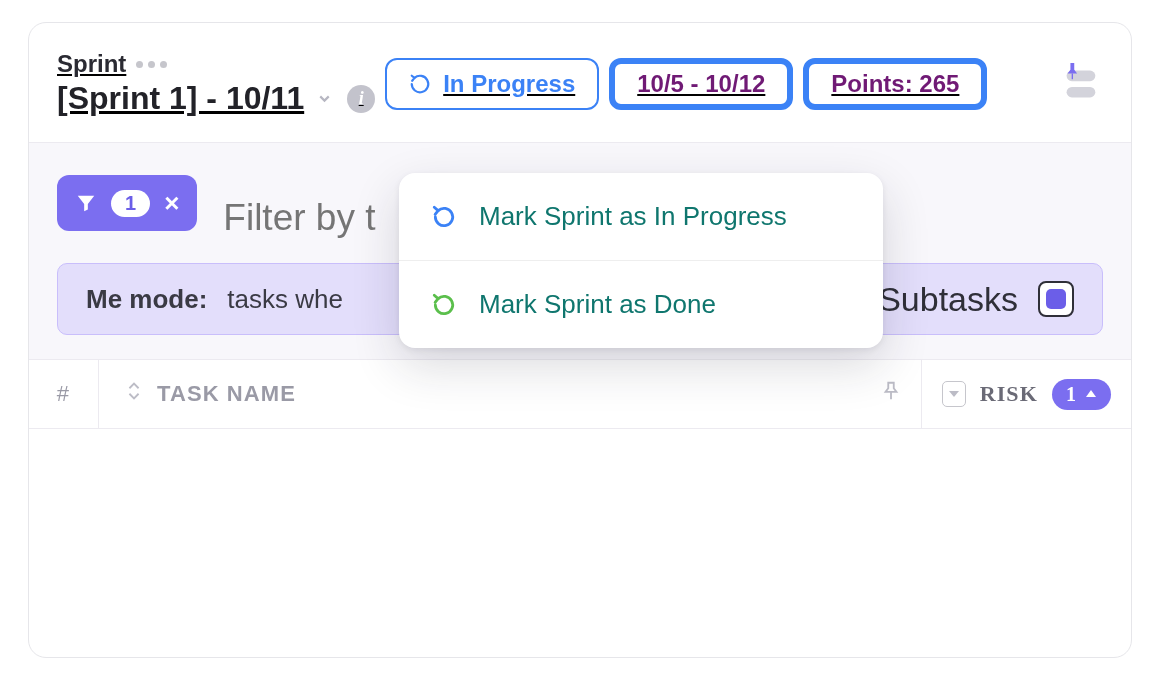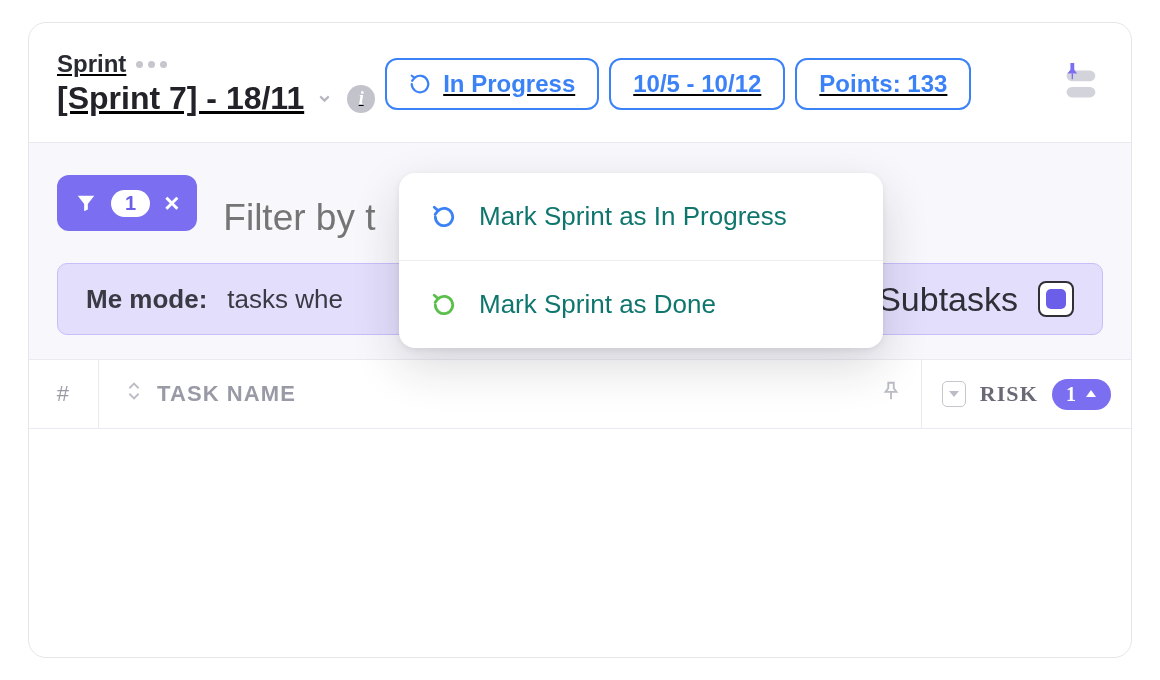--- a/index.html
+++ b/index.html
@@ -45,21 +45,21 @@
     background: #c3c3cc; color: #fff; display: inline-flex; align-items: center; justify-content: center;
     font-weight: 800; font-size: 18px; font-family: Georgia, serif; font-style: italic;
     margin-left: 2px;
   }
 
   .pill {
     height: 52px; display: inline-flex; align-items: center; justify-content: center;
     border-radius: 12px; padding: 0 22px; font-size: 24px; font-weight: 600; background: #fff;
   }
   .pill.status { border: 2px solid #3b82f6; color: #3b82f6; gap: 12px; }
-  .pill.plain  { border: 2px solid #3b82f6; color: #3b82f6; }
+  .pill.plain  { border: 6px solid #3b82f6; color: #701a75; }
 
   .status-icon svg { width: 22px; height: 22px; display: block; }
 
   .pin-toggle { margin-left: auto; display: flex; align-items: center; }
   .pin-toggle svg { width: 46px; height: 46px; }
 
   
   .strip {
     background: #f8f7fb;
     padding: 24px 28px 24px 28px;
@@ -136,21 +136,21 @@
     <div class="title-block">
       <div class="crumb-row">
         <span class="crumb-label">Sprint</span>
         <span class="crumb-dots">
           <span></span>
             <span></span>
             <span></span>
         </span>
       </div>
       <div class="title-row">
-        <span class="sprint-title">[Sprint 7] - 18/11</span>
+        <span class="sprint-title">[Sprint 1] - 10/11</span>
         <span class="chev-icon">
           <svg viewBox="0 0 24 24" fill="none" stroke="#b7b7c2" stroke-width="3">
               <polyline points="6 9 12 15 18 9"></polyline>
             </svg>
         </span>
         <span class="info-circle">i</span>
       </div>
     </div>
 
     <div class="pill status">
@@ -161,21 +161,21 @@
         </svg>
       </span>
       <span>In Progress</span>
     </div>
 
     <div class="pill plain">
       <span>10/5 - 10/12</span>
     </div>
 
     <div class="pill plain">
-      <span>Points: 133</span>
+      <span>Points: 265</span>
     </div>
 
     <div class="pin-toggle">
       <svg viewBox="0 0 48 48">
         <rect x="10" y="10" width="30" height="11" rx="5.5" fill="#d3d3db"></rect>
         <rect x="10" y="27" width="30" height="11" rx="5.5" fill="#d3d3db"></rect>
         <g transform="translate(8,0)">
           <path d="M6 2 L10 2 L10 9 L13 13 L3 13 L6 9 Z" fill="#7b6ef0"></path>
           <rect x="7.3" y="13" width="1.4" height="6" fill="#7b6ef0"></rect>
         </g>

